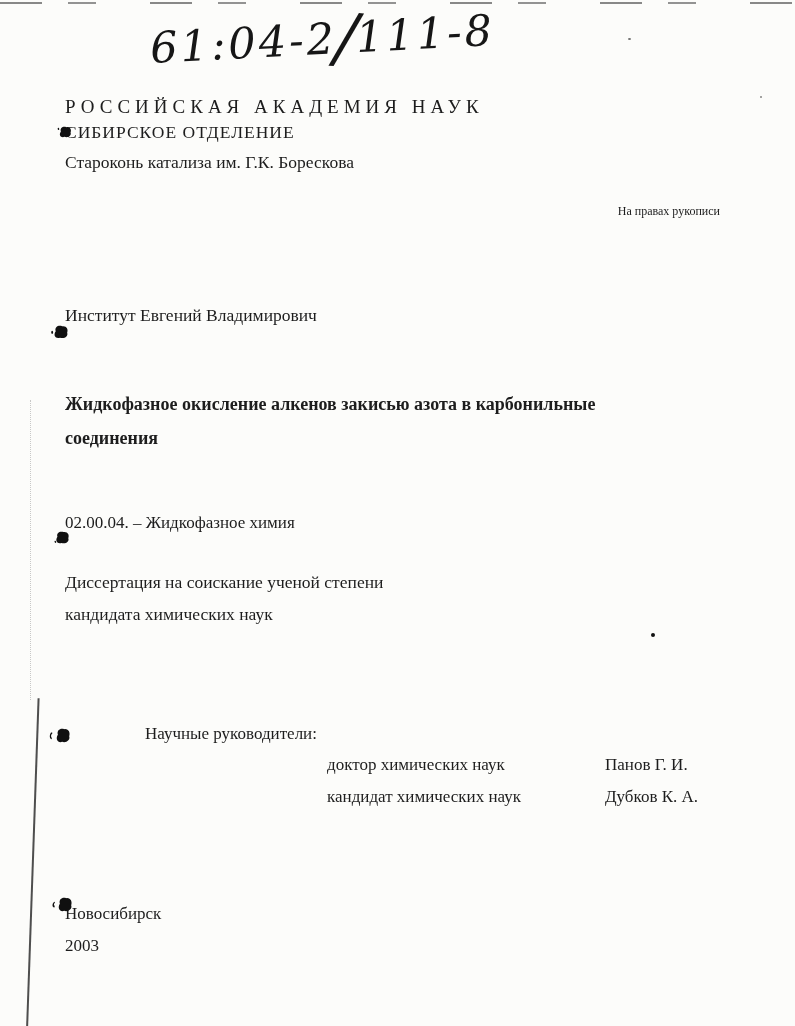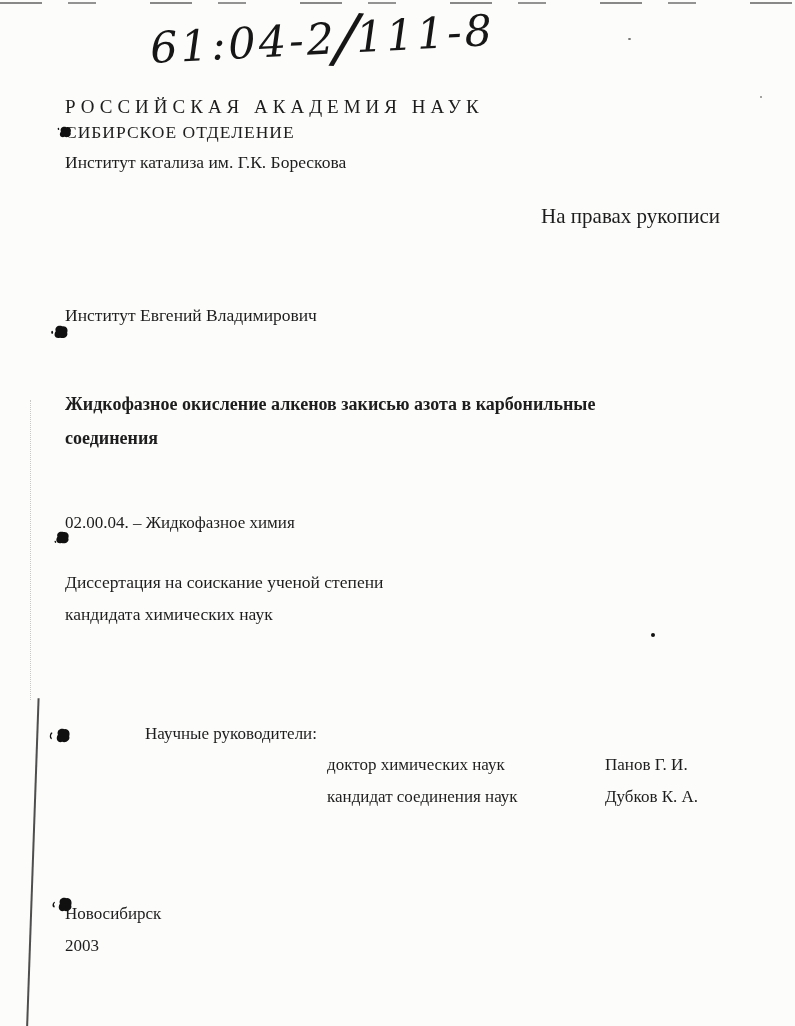--- a/index.html
+++ b/index.html
@@ -25,21 +25,21 @@
     font-style:italic;font-size:43px;letter-spacing:3px;
     transform:rotate(-3deg);color:#161616;white-space:nowrap;
   }
   .catalog .slash{
     display:inline-block;font-size:66px;line-height:20px;
     vertical-align:-8px;margin:0 -4px 0 -2px;transform:rotate(6deg);
   }
   .academy{font-size:19px;letter-spacing:5px;}
   .branch{font-size:17.5px;letter-spacing:1px;}
   .institute{font-size:17.5px;}
-  .manuscript{position:absolute;top:204px;right:75px;font-size:21px;white-space:nowrap;}
+  .manuscript{position:absolute;top:204px;right:75px;font-size:12px;white-space:nowrap;}
   .author{font-size:17.5px;}
   .thesis-title{font-size:18px;font-weight:bold;}
   .specialty{font-size:17px;}
   .degree-line{font-size:17.5px;}
   .sup-heading{position:absolute;top:724px;left:145px;font-size:17px;white-space:nowrap;}
   .sup-degree{position:absolute;left:327px;font-size:17px;white-space:nowrap;}
   .sup-name{position:absolute;left:605px;font-size:17px;white-space:nowrap;}
   .footer-line{font-size:17px;}
   
   .blot{position:absolute;}
@@ -62,40 +62,40 @@
 <div class="page">
 
   <div class="top-scan-line"></div>
 
   <div class="catalog">
     <span>61:04-2</span><span class="slash">/</span><span>111-8</span>
   </div>
 
   <div class="center-line academy" style="top:96px;">РОССИЙСКАЯ АКАДЕМИЯ НАУК</div>
   <div class="center-line branch" style="top:122px;">СИБИРСКОЕ ОТДЕЛЕНИЕ</div>
-  <div class="center-line institute" style="top:152px;">Институт катализа им. Г.К. Борескова</div>
+  <div class="center-line institute" style="top:152px;">Староконь катализа им. Г.К. Борескова</div>
 
   <div class="manuscript">На правах рукописи</div>
 
   <div class="center-line author" style="top:305px;">Институт Евгений Владимирович</div>
 
   <div class="center-line thesis-title" style="top:394px;">Жидкофазное окисление алкенов закисью азота в карбонильные</div>
   <div class="center-line thesis-title" style="top:428px;">соединения</div>
 
   <div class="center-line specialty" style="top:513px;">02.00.04. – Жидкофазное химия</div>
 
   <div class="center-line degree-line" style="top:572px;">Диссертация на соискание ученой степени</div>
   <div class="center-line degree-line" style="top:604px;">кандидата химических наук</div>
 
   <div class="sup-heading">Научные руководители:</div>
 
   <div class="sup-degree" style="top:755px;">доктор химических наук</div>
   <div class="sup-name" style="top:755px;">Панов Г. И.</div>
 
-  <div class="sup-degree" style="top:787px;">кандидат соединения наук</div>
+  <div class="sup-degree" style="top:787px;">кандидат химических наук</div>
   <div class="sup-name" style="top:787px;">Дубков К. А.</div>
 
   <div class="center-line footer-line" style="top:904px;">Новосибирск</div>
   <div class="center-line footer-line" style="top:936px;">2003</div>
 
   <div class="blot" style="top:124px;left:56px;">
     <svg width="17" height="16" viewBox="0 0 28 22">
       <path d="M8 10 C6 4 12 1 17 3 C23 2 26 7 24 12 C26 17 20 21 14 19 C8 21 4 16 8 10 Z" fill="#101010"></path>
       <path d="M3 7 C2 5 4 3 5 5 C6 7 5 9 3 7 Z" fill="#101010"></path>
     </svg>

